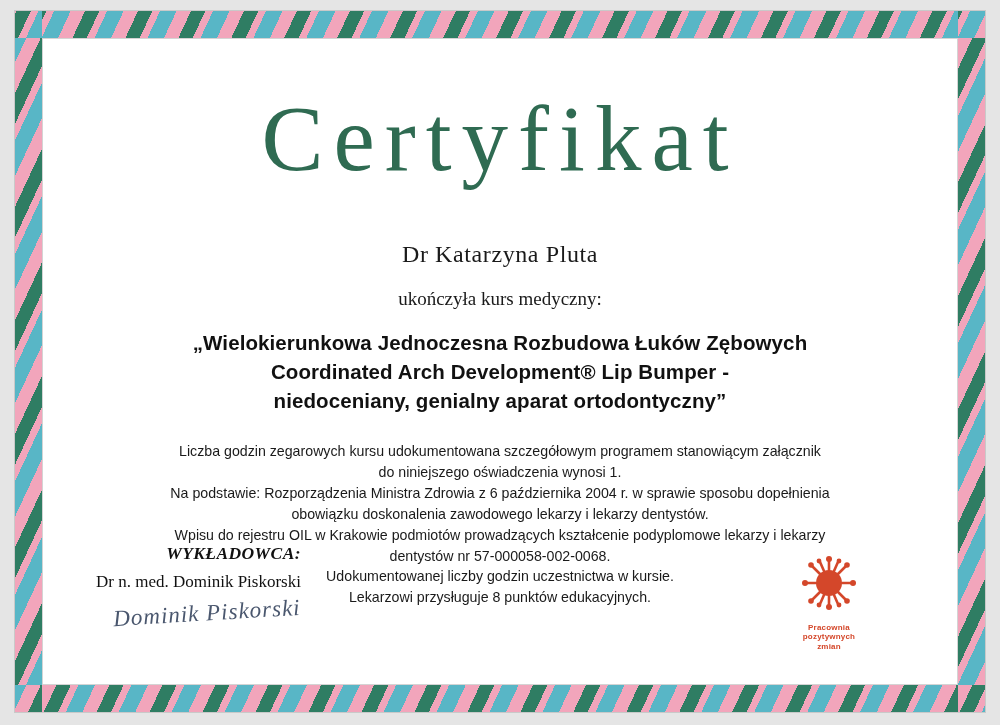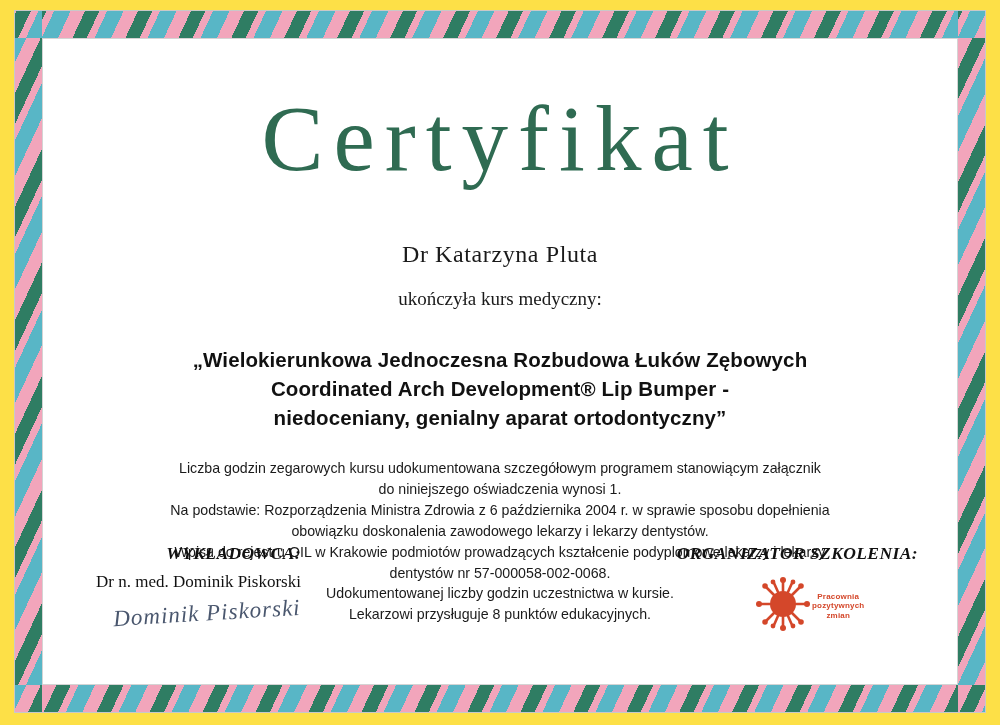--- a/index.html
+++ b/index.html
@@ -11,21 +11,21 @@
     width: 1000px;
     height: 725px;
     font-family: "Liberation Serif", serif;
     overflow: hidden;
   }
 
   .certificate {
     position: relative;
     width: 1000px;
     height: 725px;
-    background: #fde047;
+    background: #e5e5e5;
     box-sizing: border-box;
   }
 
   
   .border-frame {
     position: absolute;
     left: 14px;
     top: 10px;
     right: 14px;
     bottom: 12px;
@@ -100,21 +100,21 @@
   }
 
   .course-lead {
     font-family: "Liberation Serif", serif;
     font-size: 19px;
     color: #1a1a1a;
     margin-top: 20px;
   }
 
   .course-title {
-    margin-top: 35px;
+    margin-top: 18px;
   }
   .course-title-line {
     font-family: "Liberation Sans", sans-serif;
     font-size: 20.5px;
     font-weight: bold;
     color: #111111;
     line-height: 1.42;
     letter-spacing: 0.1px;
   }
 
@@ -180,24 +180,26 @@
     transform: rotate(-3.5deg);
     transform-origin: left center;
     letter-spacing: 1px;
     opacity: 0.85;
   }
 
   
   .logo-wrap {
     margin-top: 12px;
     display: flex;
+    flex-direction: column;
     align-items: center;
     width: 150px;
     margin-left: auto;
     margin-right: 14px;
+    gap: 8px;
   }
   .logo-mark {
     width: 58px;
     height: 58px;
   }
   .logo-text {
     margin-top: 2px;
     text-align: center;
     line-height: 1.18;
   }
@@ -247,21 +249,20 @@
 
     <div class="sign-row">
 
       <div class="sign-left">
         <div class="sign-heading">WYKŁADOWCA:</div>
         <div class="sign-name">Dr n. med. Dominik Piskorski</div>
         <div class="signature-script">Dominik Piskorski</div>
       </div>
 
       <div class="sign-right">
-        <div class="sign-heading">ORGANIZATOR SZKOLENIA:</div>
 
         <div class="logo-wrap">
           <span class="logo-mark">
             <svg width="58" height="58" viewBox="0 0 58 58" aria-hidden="true">
               <g fill="#d4472a">
                 <circle cx="29" cy="28" r="13"></circle>
                 <g stroke="#d4472a" stroke-width="2.6" stroke-linecap="round">
                   <line x1="29" y1="15" x2="29" y2="5"></line>
                   <line x1="29" y1="41" x2="29" y2="51"></line>
                   <line x1="16" y1="28" x2="6" y2="28"></line>

